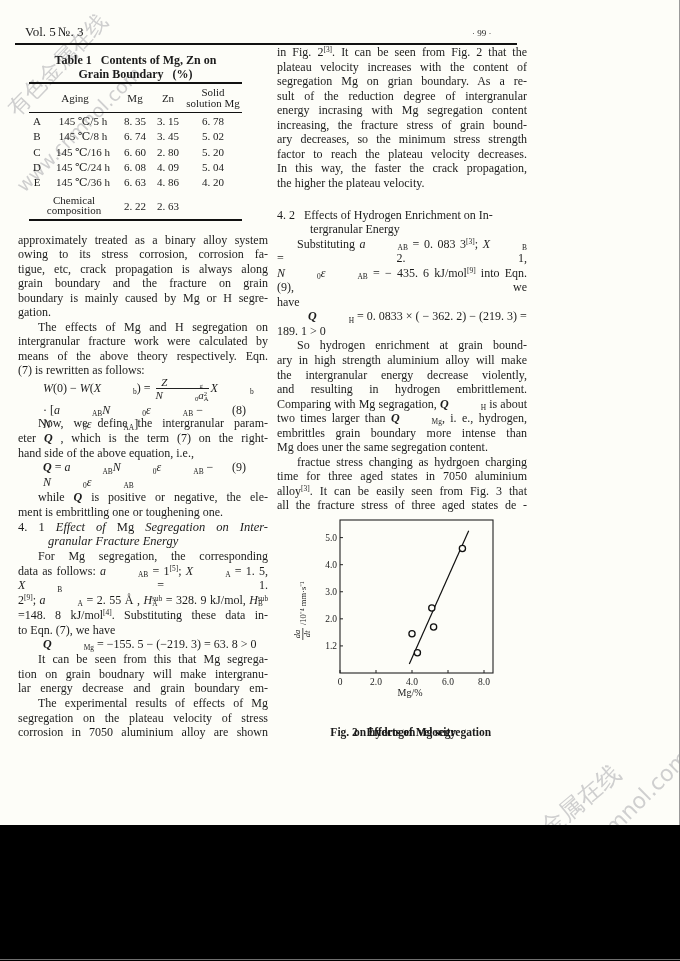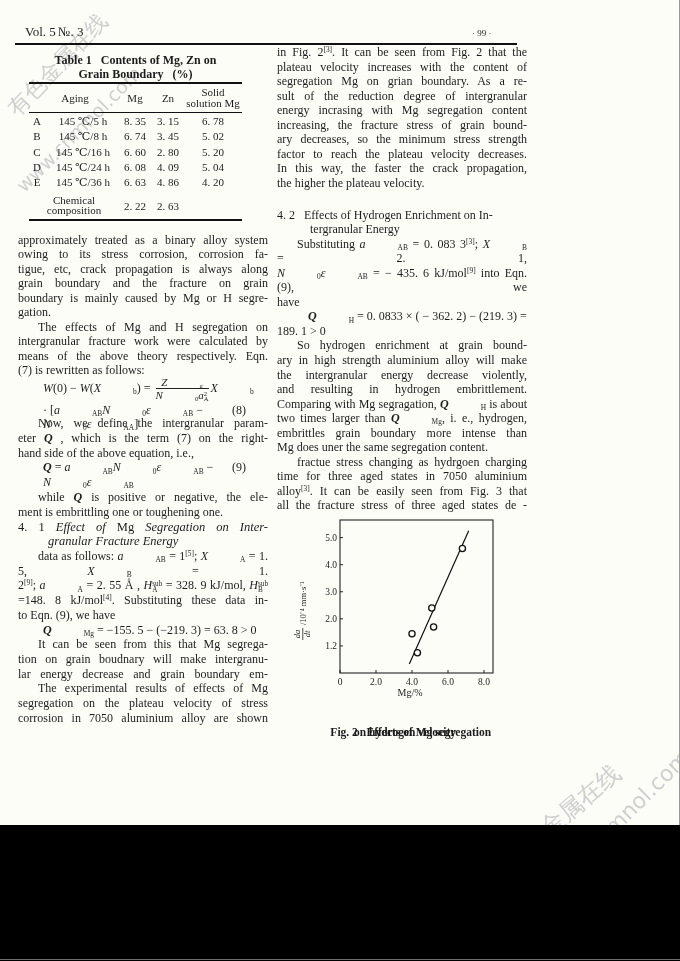--- a/index.html
+++ b/index.html
@@ -163,24 +163,25 @@
     <div class="para indent">
         <div class="ln">while <span class="bi">Q</span> is positive or negative, the ele-</div>
         <div class="ln last">ment is embrittling one or toughening one.</div>
       </div>
   </div>
 
   <div class="blk" style="left:18px; top:519.6px; line-height:14.7px;">
     <div class="ln h41">4. 1   <span class="it">Effect of</span> Mg <span class="it">Segregation on Inter-</span></div>
     <div class="h41" style="padding-left:30px;"><span class="it">granular Fracture Energy</span></div>
     <div class="para indent">
+        <div class="ln">For Mg segregation, the corresponding</div>
         <div class="ln">data as follows: <span class="it">a</span><sub class="sb">AB</sub> = 1<sup class="sp">[5]</sup>; <span class="it">X</span><sub class="sb">A</sub> = 1. 5, <span class="it">X</span><sub class="sb">B</sub> = 1.</div>
         <div class="ln">2<sup class="sp">[9]</sup>; <span class="it">a</span><sub class="sb">A</sub> = 2. 55 Å , <span class="it">H</span><span class="ss"><span>sub</span><span>A</span></span> = 328. 9 kJ/mol, <span class="it">H</span><span class="ss"><span>sub</span><span>B</span></span></div>
         <div class="ln">=148. 8 kJ/mol<sup class="sp">[4]</sup>. Substituting these data in-</div>
-        <div class="ln last">to Eqn. (9), we have</div>
+        <div class="ln last">to Eqn. (7), we have</div>
       </div>
     <div style="padding-left:25px;"><span class="bi">Q</span><sub class="sb">Mg</sub> = −155. 5 − (−219. 3) = 63. 8 &gt; 0</div>
     <div class="para indent">
         <div class="ln">It can be seen from this that Mg segrega-</div>
         <div class="ln">tion on grain boudnary will make intergranu-</div>
         <div class="ln">lar energy decrease and grain boundary em-</div>
       </div>
     <div class="para indent runon">
         <div class="ln">The experimental results of effects of Mg</div>
         <div class="ln">segregation on the plateau velocity of stress</div>

